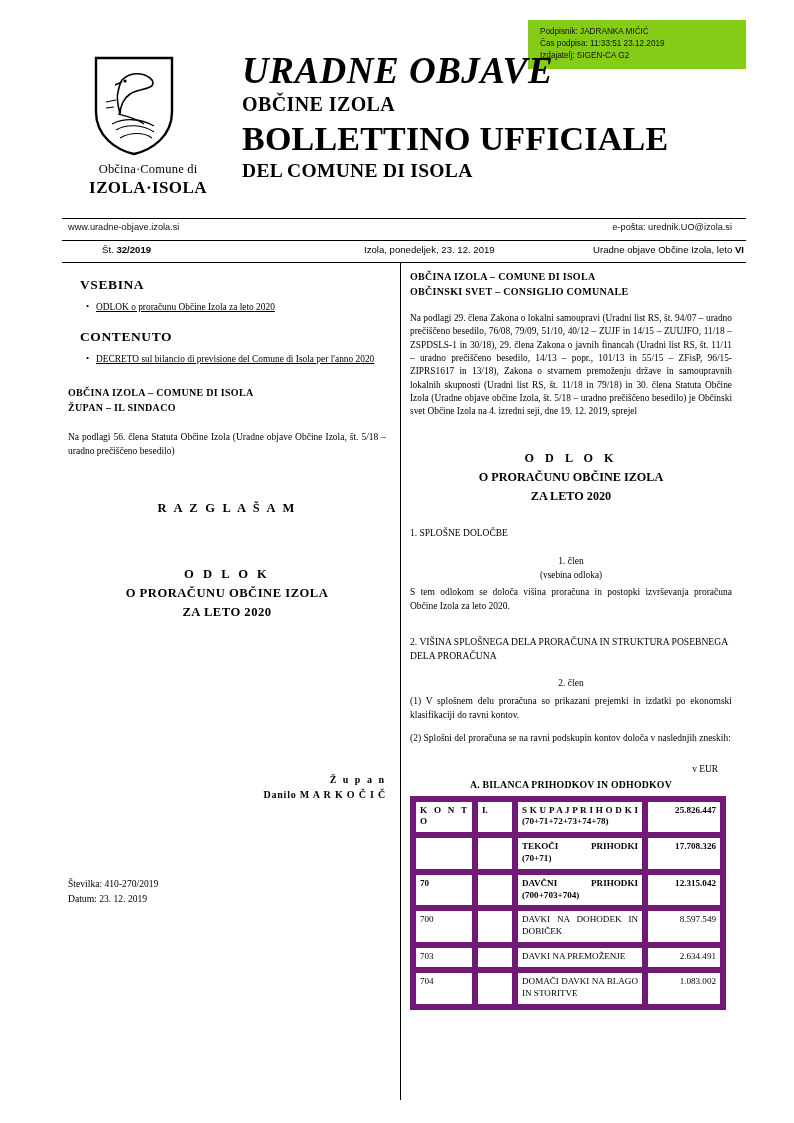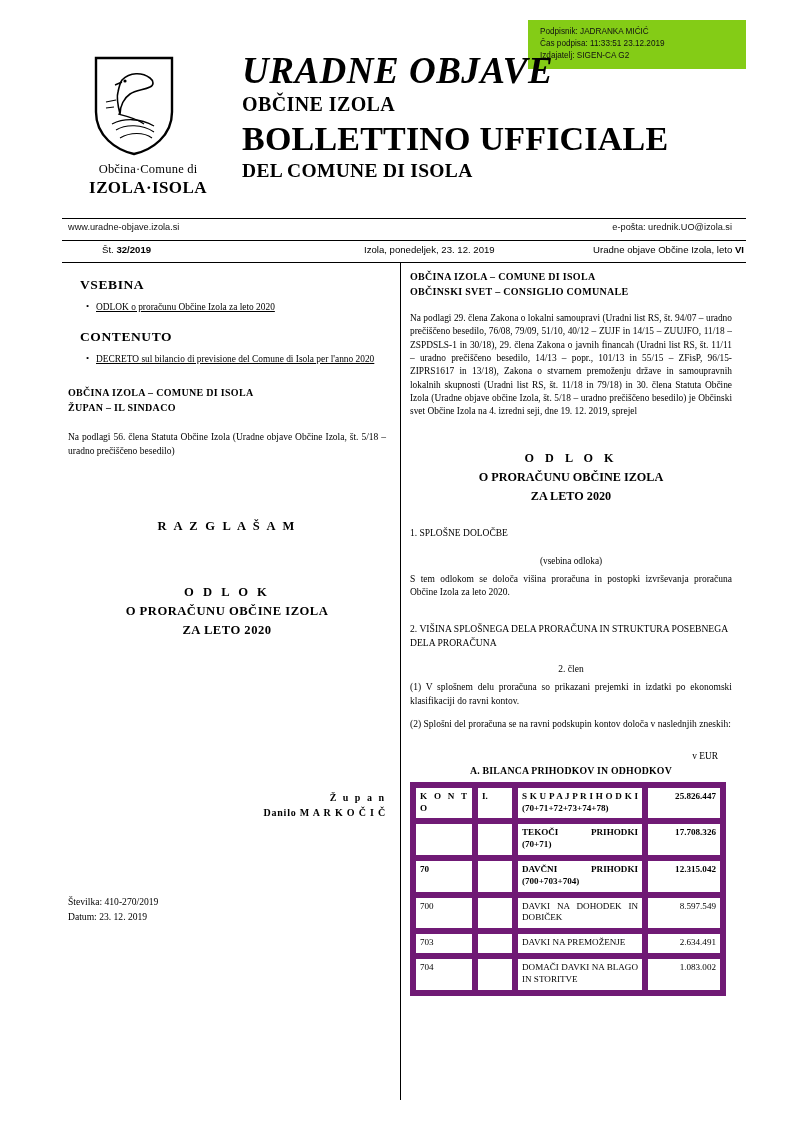--- a/index.html
+++ b/index.html
@@ -211,21 +211,21 @@
     letter-spacing: 0.3px;
     line-height: 1.45;
   }
   .p-podlagi {
     margin-top: 16px;
     font-size: 9.5px;
     line-height: 1.42;
     text-align: justify;
   }
   .razglasam {
-    margin-top: 60px;
+    margin-top: 42px;
     text-align: center;
     font-size: 12.5px;
     font-weight: bold;
     letter-spacing: 2.2px;
   }
   .odlok-left {
     margin-top: 48px;
     text-align: center;
     font-size: 12.6px;
     font-weight: bold;
@@ -426,20 +426,21 @@
 
     <div class="odlok-right">
       <div class="l1">O D L O K</div>
       <div>O PRORAČUNU OBČINE IZOLA</div>
       <div>ZA LETO 2020</div>
     </div>
 
     <div class="sec">1. SPLOŠNE DOLOČBE</div>
 
     <div class="clen">
+      <div>1. člen</div>
       <div class="sub">(vsebina odloka)</div>
     </div>
     <div class="para">S tem odlokom se določa višina proračuna in postopki izvrševanja proračuna Občine Izola za leto 2020.</div>
 
     <div class="sec-title">2. VIŠINA SPLOŠNEGA DELA PRORAČUNA IN STRUKTURA POSEBNEGA DELA PRORAČUNA</div>
 
     <div class="clen">
       <div>2. člen</div>
     </div>
     <div class="para">(1) V splošnem delu proračuna so prikazani prejemki in izdatki po ekonomski klasifikaciji do ravni kontov.</div>

